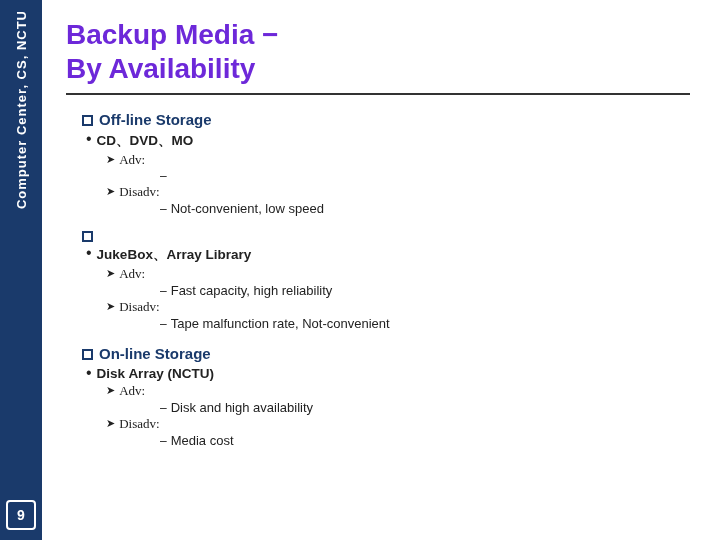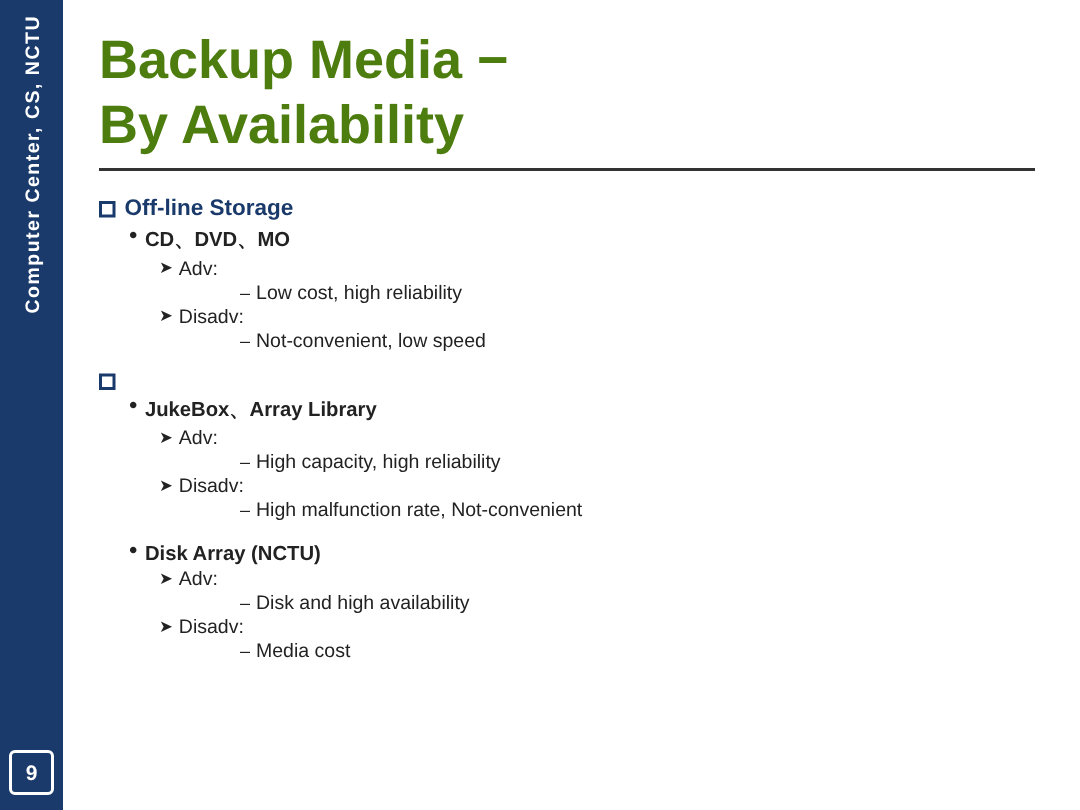--- a/index.html
+++ b/index.html
@@ -56,23 +56,23 @@
       flex-direction: column;
     }
 
     .title-section {
       border-bottom: 2px solid #333;
       padding-bottom: 8px;
       margin-bottom: 16px;
     }
 
     .title {
-      font-size: 36px;
-      font-weight: bold;
-      color: #4d7c0f;
+      font-size: 28px;
+      font-weight: bold;
+      color: #6d28d9;
       line-height: 1.2;
     }
 
     .content-body {
       flex: 1;
       font-size: 13.5px;
       color: #222;
     }
 
     .section {
@@ -80,20 +80,21 @@
     }
 
     .section-title {
       font-size: 15px;
       font-weight: bold;
       color: #1a3a6b;
       display: flex;
       align-items: center;
       gap: 6px;
       margin-bottom: 4px;
+      margin-left: 16px;
     }
 
     .bullet-square {
       width: 11px;
       height: 11px;
       border: 2px solid #1a3a6b;
       display: inline-block;
       flex-shrink: 0;
       margin-top: 1px;
     }
@@ -132,20 +133,21 @@
 
     .triangle {
       font-size: 11px;
       margin-top: 1px;
       color: #222;
     }
 
     .adv-label {
       font-size: 13px;
       color: #222;
+      font-family: Liberation Serif, serif;
     }
 
     .detail-line {
       margin-left: 54px;
       font-size: 13px;
       color: #222;
       display: flex;
       align-items: center;
       gap: 4px;
       margin-bottom: 1px;
@@ -182,21 +184,20 @@
         <span class="dot">•</span>
         <span class="sub-item-text">CD、DVD、MO</span>
       </div>
       <div class="adv-disadv-block">
         <div class="adv-disadv-line">
           <span class="triangle">➤</span>
           <span class="adv-label">Adv:</span>
         </div>
         <div class="detail-line">
           <span class="dash">–</span>
-          <span>Low cost, high reliability</span>
         </div>
         <div class="adv-disadv-line">
           <span class="triangle">➤</span>
           <span class="adv-label">Disadv:</span>
         </div>
         <div class="detail-line">
           <span class="dash">–</span>
           <span>Not-convenient, low speed</span>
         </div>
       </div>
@@ -210,34 +211,38 @@
         <span class="dot">•</span>
         <span class="sub-item-text">JukeBox、Array Library</span>
       </div>
       <div class="adv-disadv-block">
         <div class="adv-disadv-line">
           <span class="triangle">➤</span>
           <span class="adv-label">Adv:</span>
         </div>
         <div class="detail-line">
           <span class="dash">–</span>
-          <span>High capacity, high reliability</span>
+          <span>Fast capacity, high reliability</span>
         </div>
         <div class="adv-disadv-line">
           <span class="triangle">➤</span>
           <span class="adv-label">Disadv:</span>
         </div>
         <div class="detail-line">
           <span class="dash">–</span>
-          <span>High malfunction rate, Not-convenient</span>
+          <span>Tape malfunction rate, Not-convenient</span>
         </div>
       </div>
     </div>
 
     <div class="section">
+      <div class="section-title">
+        <span class="bullet-square"></span>
+        <span>On-line Storage</span>
+      </div>
       <div class="sub-item">
         <span class="dot">•</span>
         <span class="sub-item-text">Disk Array (NCTU)</span>
       </div>
       <div class="adv-disadv-block">
         <div class="adv-disadv-line">
           <span class="triangle">➤</span>
           <span class="adv-label">Adv:</span>
         </div>
         <div class="detail-line">

